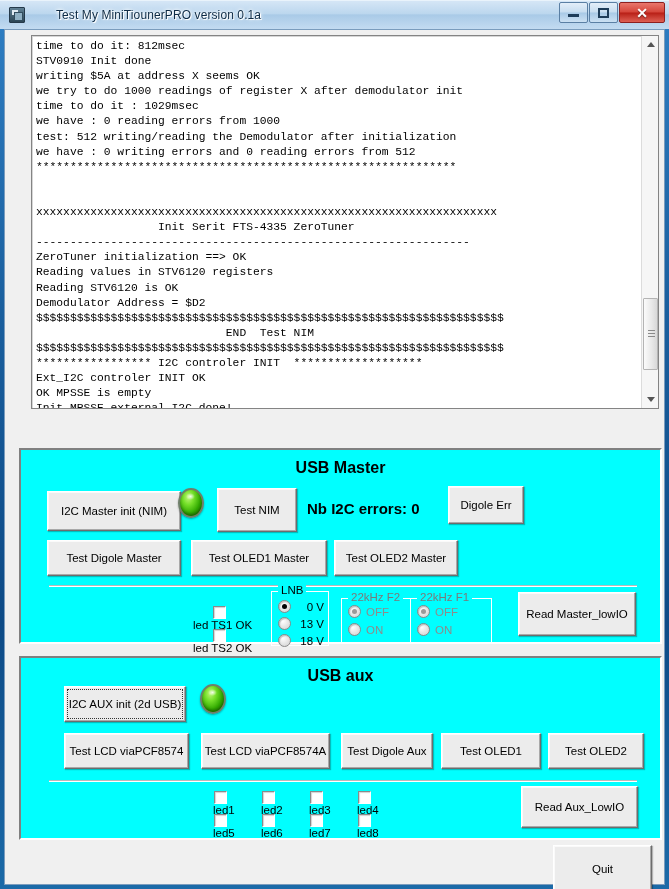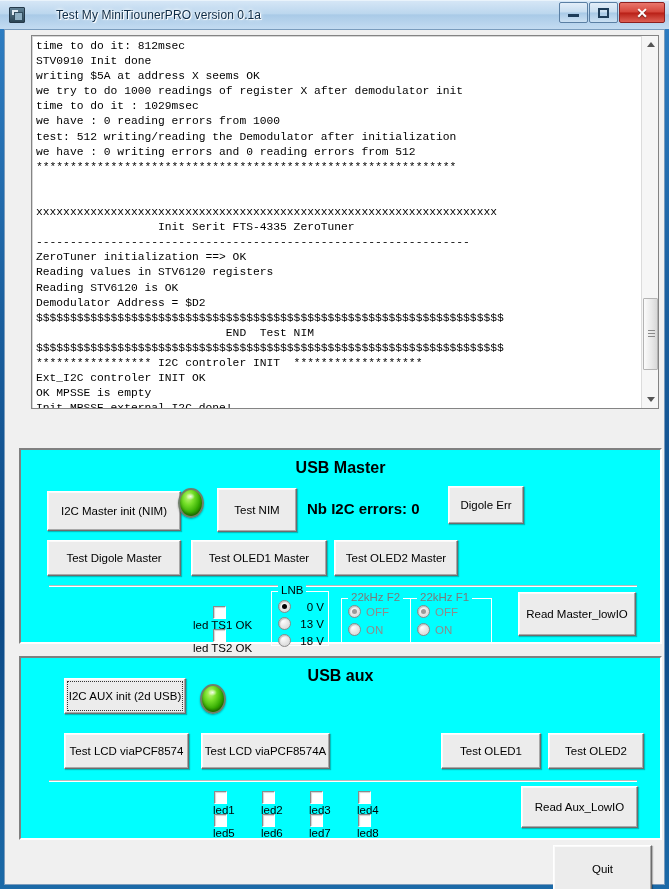--- a/index.html
+++ b/index.html
@@ -372,26 +372,27 @@
           <span class="radio-label dim">ON</span>
         </div>
       </div>
 
       <div class="btn" style="left:497px; top:142px; width:118px; height:44px;">Read Master_lowIO</div>
     </div>
 
     <div class="panel" id="panel-aux">
       <div class="panel-title">USB aux</div>
 
-      <div class="btn focused" style="left:43px; top:20px; width:122px; height:36px;">I2C AUX init (2d USB)</div>
+      <div class="btn focused" style="left:43px; top:28px; width:122px; height:36px;">I2C AUX init (2d USB)</div>
 
       <div class="led" style="left:179px; top:26px;"></div>
 
       <div class="btn" style="left:43px; top:75px; width:125px; height:36px;">Test LCD viaPCF8574</div>
       <div class="btn" style="left:180px; top:75px; width:129px; height:36px;">Test LCD viaPCF8574A</div>
+      <div class="btn" style="left:320px; top:75px; width:92px; height:36px;">Test Digole Aux</div>
       <div class="btn" style="left:420px; top:75px; width:100px; height:36px;">Test OLED1</div>
       <div class="btn" style="left:527px; top:75px; width:96px; height:36px;">Test OLED2</div>
 
       <div class="sep" style="left:28px; top:122px; width:588px;"></div>
 
       <div class="cb-row" style="left:186px; top:133px;">
         <span class="checkbox"></span>
         <span class="cb-label">led1</span>
       </div>
       <div class="cb-row" style="left:234px; top:133px;">

